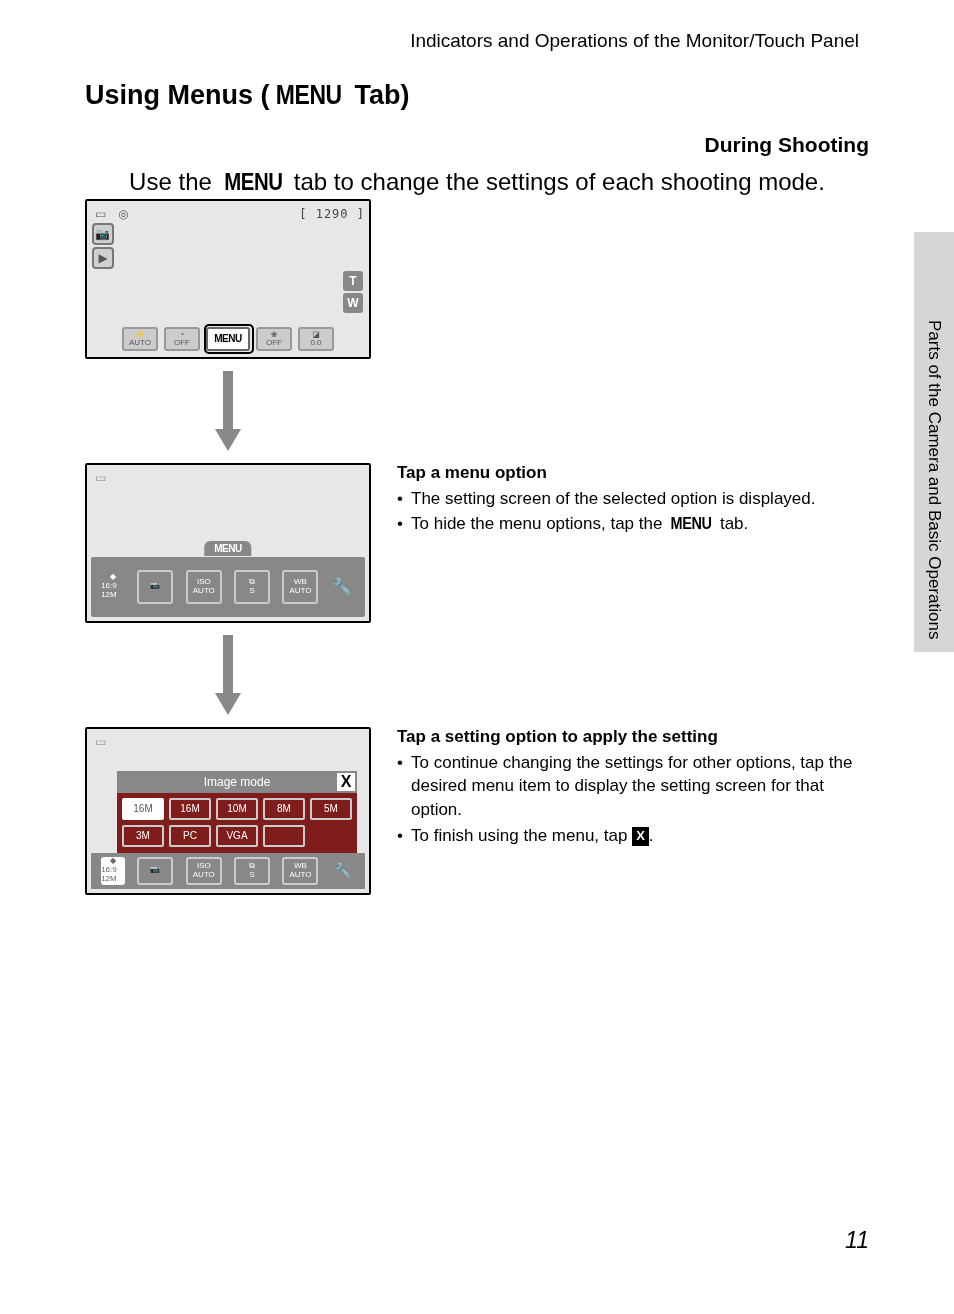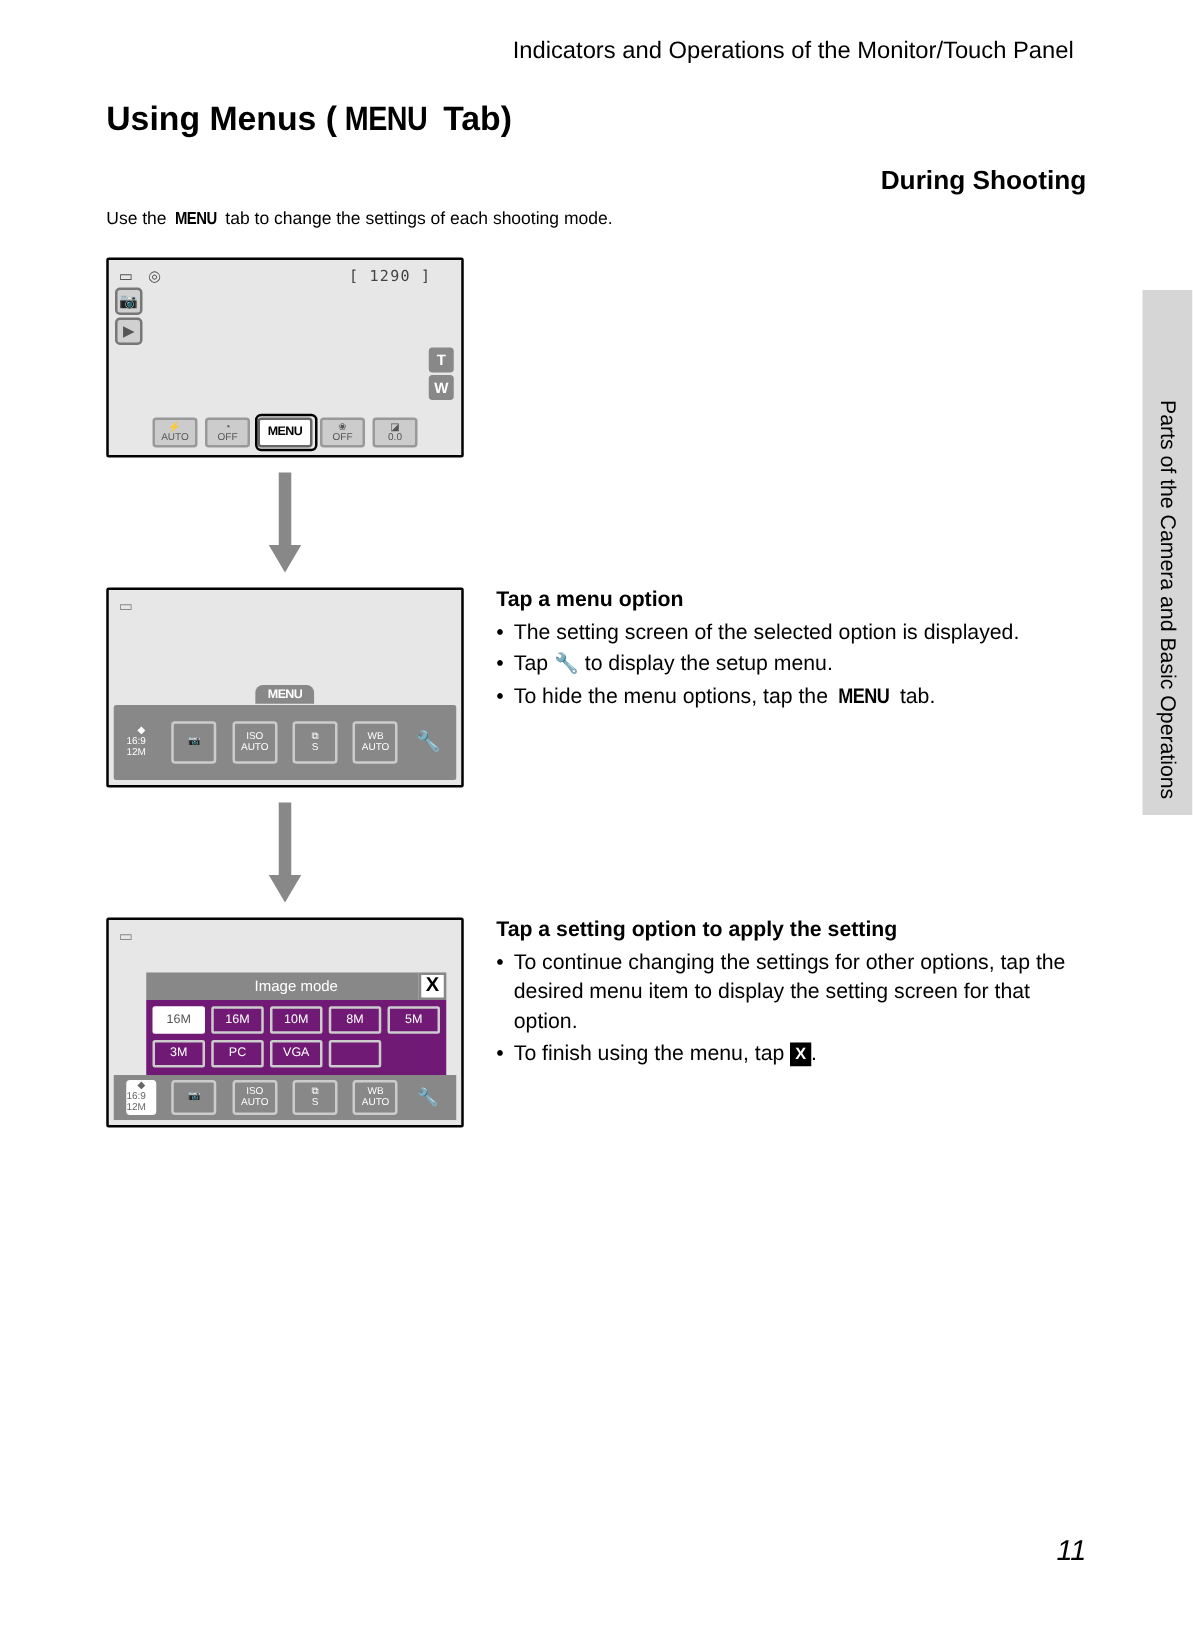--- a/index.html
+++ b/index.html
@@ -25,23 +25,24 @@
     font-weight: bold;
     margin-bottom: 22px;
   }
   .h2 {
     font-size: 21px;
     font-weight: bold;
     margin-bottom: 8px;
     text-align: right;
   }
   .para {
-    font-size: 14px;
+    font-size: 24px;
     line-height: 1.4;
-    margin-bottom: 21px;
+    margin-bottom: 0;
+    text-align: center;
   }
   ul.bullets {
     list-style: none;
     padding-left: 14px;
     margin-bottom: 30px;
   }
   ul.bullets li {
     font-size: 19px;
     line-height: 1.4;
     position: relative;
@@ -175,21 +176,21 @@
     left: -3px;
     width: 0; height: 0;
     border-left: 13px solid transparent;
     border-right: 13px solid transparent;
     border-top: 22px solid #888;
   }
 
   
   .s1 { height: 160px; }
   .s1 .top-icons { position:absolute; top:6px; left:8px; font-size:12px; color:#555; display:flex; gap:12px; align-items:center;}
-  .s1 .counter { position:absolute; top:6px; right:24px; font-size:12px; font-family: monospace; color:#444; letter-spacing:1px;}
+  .s1 .counter { position:absolute; top:6px; right:4px; font-size:12px; font-family: monospace; color:#444; letter-spacing:1px;}
   .s1 .left-tabs { position:absolute; left:5px; top:22px; display:flex; flex-direction:column; gap:2px;}
   .s1 .left-tabs .tab { width:22px; height:22px; border:2px solid #777; border-radius:4px; background:#d0d0d0; display:flex; align-items:center; justify-content:center; font-size:12px; color:#555;}
   .s1 .tw { position:absolute; right:6px; top:70px; display:flex; flex-direction:column; }
   .s1 .tw .btn { width:20px; height:20px; background:#888; color:#fff; font-weight:bold; font-size:12px; display:flex; align-items:center; justify-content:center; border-radius:3px; margin-bottom:2px;}
   .s1 .bottom-row { position:absolute; bottom:6px; left:0; right:0; display:flex; justify-content:center; gap:6px;}
   .s1 .bottom-row .bicon { width:36px; height:24px; border:2px solid #999; border-radius:3px; background:#ccc; font-size:8px; color:#555; display:flex; flex-direction:column; align-items:center; justify-content:center; line-height:1;}
   .s1 .bottom-row .menu-btn { width:44px; height:24px; background:#fff; border:2px solid #666; border-radius:3px; font-size:10px; font-weight:900; display:flex; align-items:center; justify-content:center; letter-spacing:-0.5px;}
   .s1 .highlight { position:absolute; border:2px solid #000; border-radius:5px; }
 
   
@@ -200,21 +201,21 @@
   .s2 .menu-items { display:flex; justify-content:space-around; align-items:center; height:100%; padding:6px 4px;}
   .s2 .mitem { width:36px; height:34px; border:2px solid #ccc; border-radius:3px; color:#fff; font-size:8px; display:flex; flex-direction:column; align-items:center; justify-content:center; line-height:1.1;}
   .s2 .mitem.noborder { border:none; width:24px;}
 
   
   .s3 { height: 168px; }
   .s3 .top-bar { position:absolute; top:6px; left:8px; font-size:12px; color:#888;}
   .s3 .panel-title-bar { position:absolute; left:30px; right:12px; top:42px; height:22px; background:#888; display:flex; align-items:center; justify-content:center;}
   .s3 .panel-title { color:#fff; font-size:12px; flex:1; text-align:center;}
   .s3 .close-x { position:absolute; right:0; top:0; width:22px; height:22px; background:#fff; color:#000; font-weight:bold; display:flex; align-items:center; justify-content:center; border:2px solid #888;}
-  .s3 .grid-panel { position:absolute; left:30px; right:12px; top:64px; background:#701a75; padding:5px; }
+  .s3 .grid-panel { position:absolute; left:30px; right:12px; top:64px; background:#7f1d1d; padding:5px; }
   .s3 .grid-row { display:flex; gap:5px; margin-bottom:5px;}
   .s3 .gcell { flex:1; height:22px; border:2px solid #ccc; border-radius:2px; color:#fff; font-size:10px; display:flex; align-items:center; justify-content:center;}
   .s3 .gcell.sel { background:#fff; color:#555; border-color:#fff;}
   .s3 .bottom-panel { position:absolute; bottom:4px; left:4px; right:4px; height:36px; background:#888; display:flex; justify-content:space-around; align-items:center; padding:0 4px;}
   .s3 .bitem { width:36px; height:28px; border:2px solid #ccc; border-radius:3px; color:#fff; font-size:8px; display:flex; flex-direction:column; align-items:center; justify-content:center; line-height:1.1;}
   .s3 .bitem.noborder { border:none; width:24px;}
   .s3 .bitem.sel { background:#fff; color:#666; border-color:#fff;}
 </style>
 </head>
 <body>
@@ -312,23 +313,20 @@
               <div class="mitem noborder" style="font-size:16px;">🔧</div>
             </div>
           </div>
         </div>
       </div>
       <div class="step-text">
         <div class="step-head">Tap a menu option</div>
         <ul class="small-bullets">
           <li>The setting screen of the selected option is displayed.</li>
           <li>
-            <span>Tap </span><span class="wrench">🔧</span><span> to display the setup menu.</span>
-          </li>
-          <li>
             <span>To hide the menu options, tap the </span><span class="menu-glyph">MENU</span><span> tab.</span>
           </li>
         </ul>
       </div>
     </div>
 
     <div class="arrow-wrap">
         <div class="arrow">
           <div class="shaft"></div>
           <div class="head"></div>

